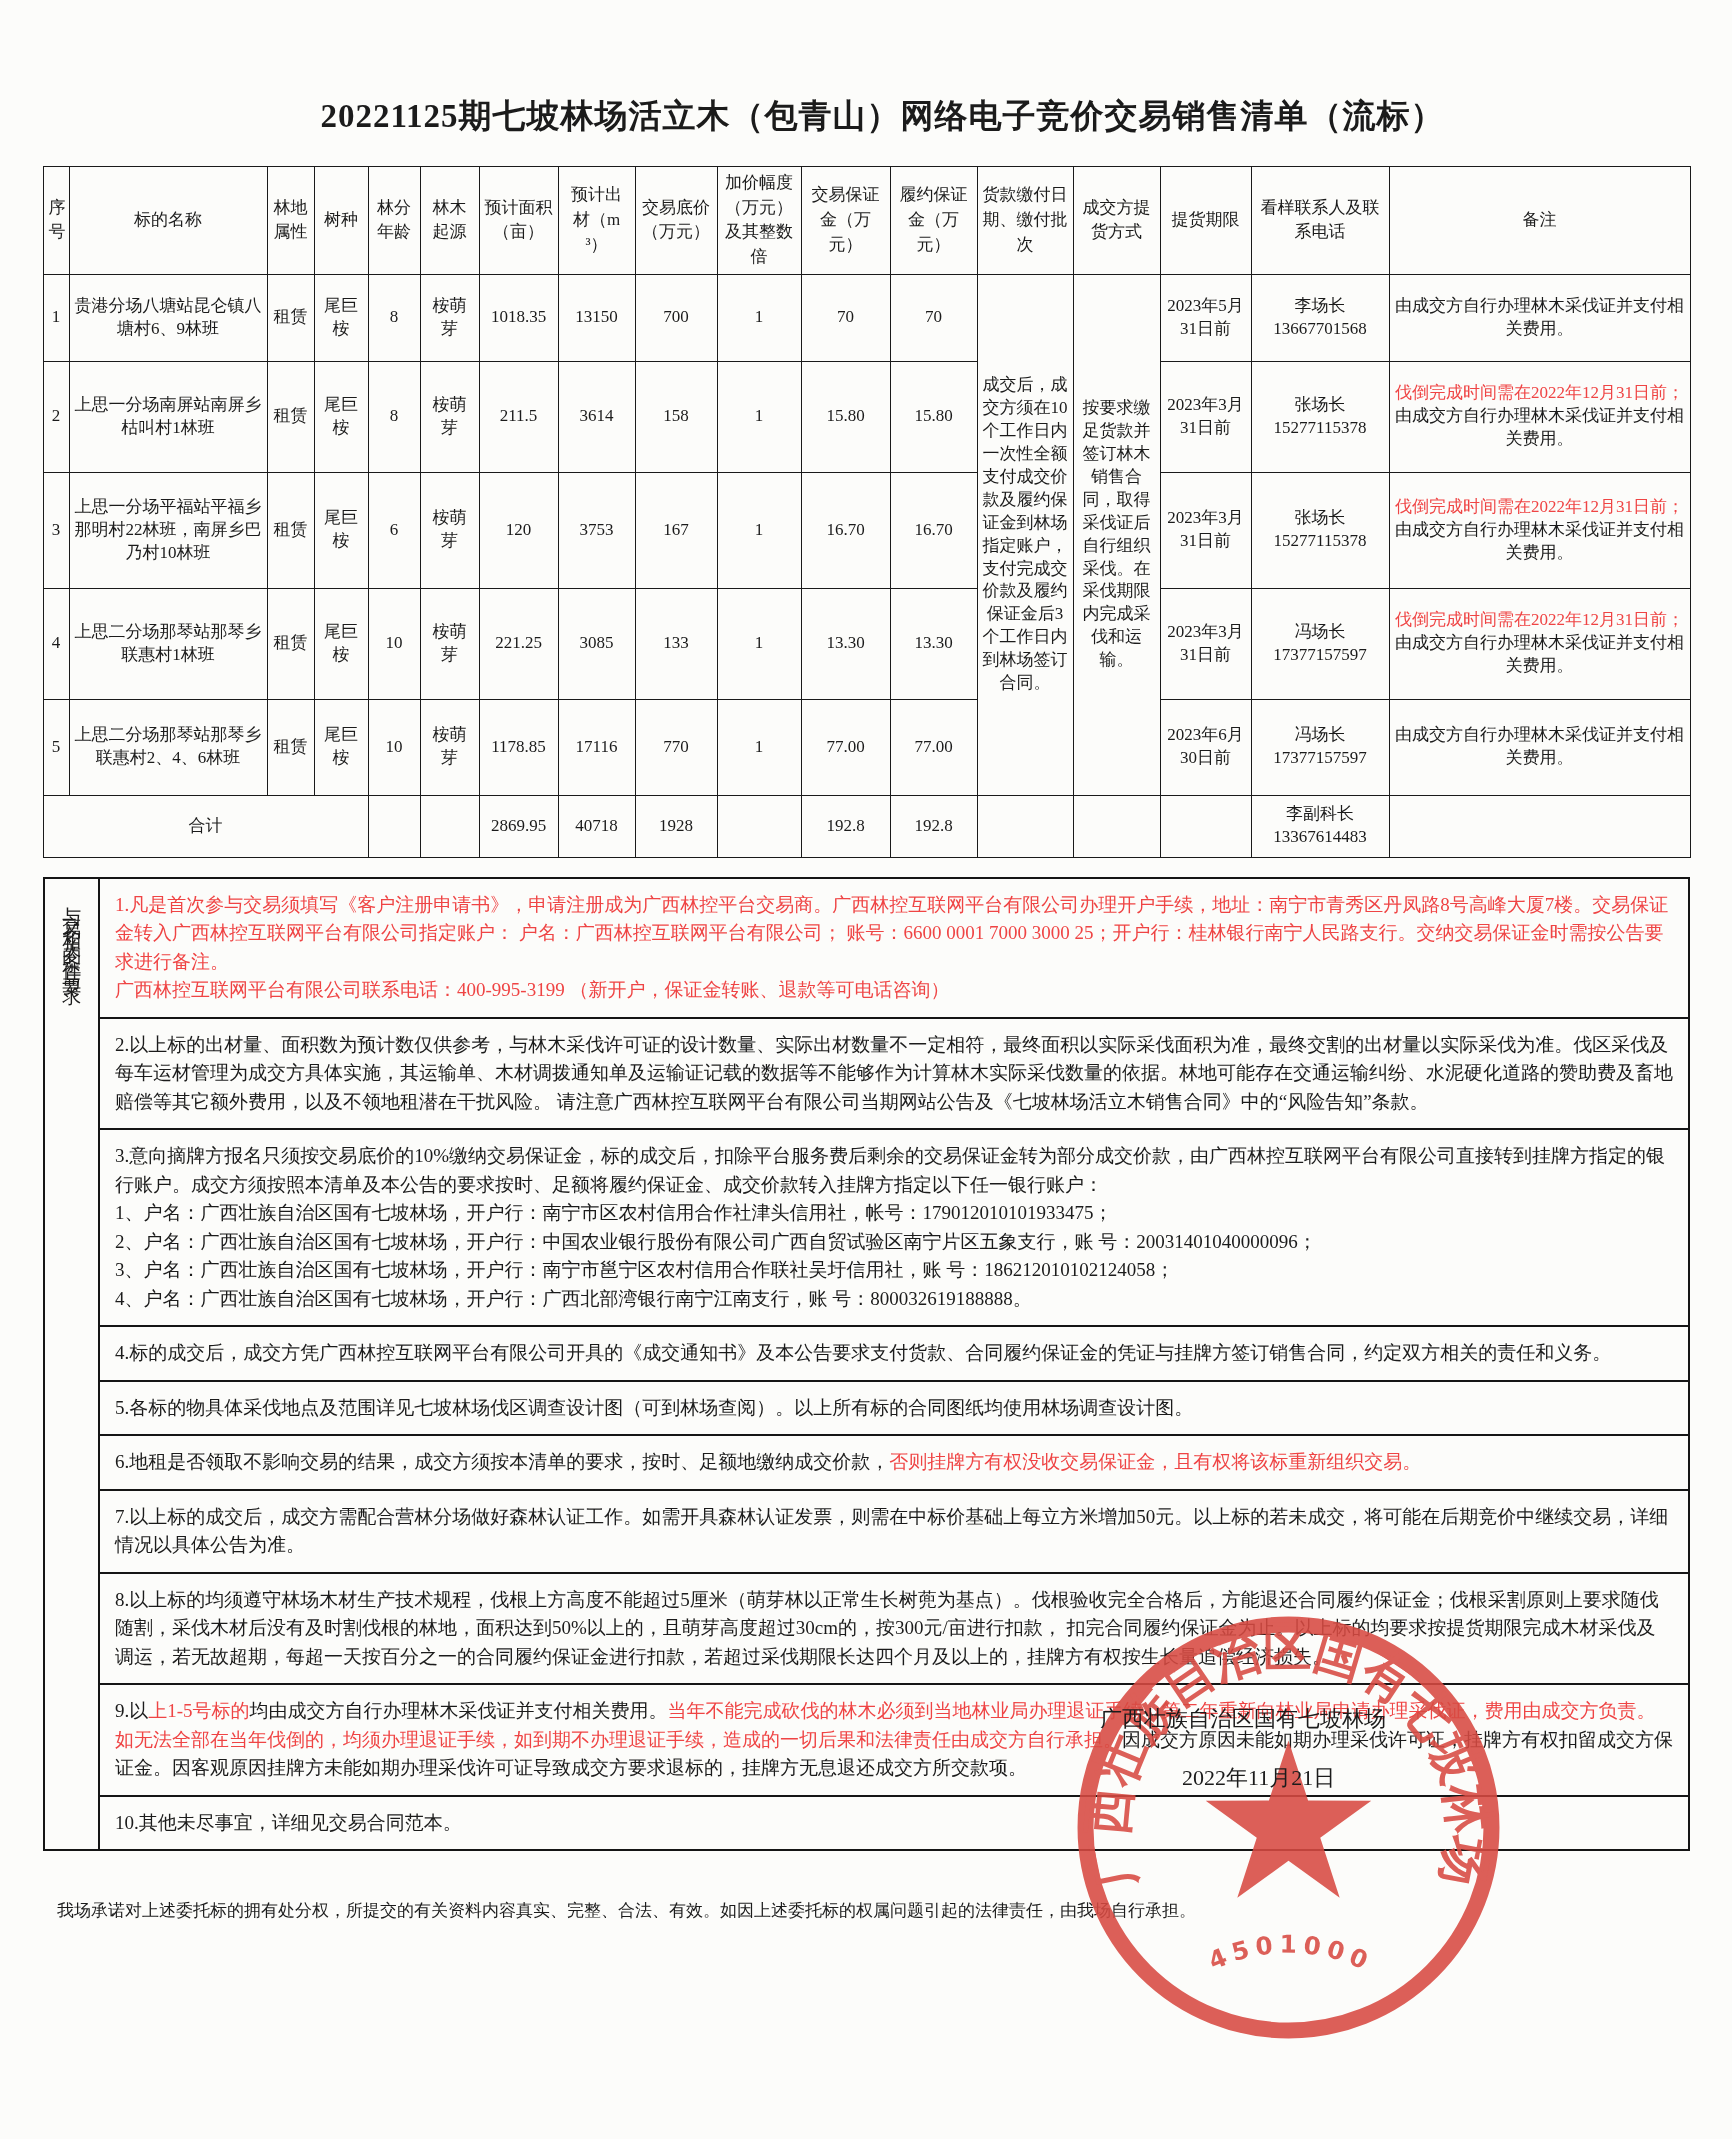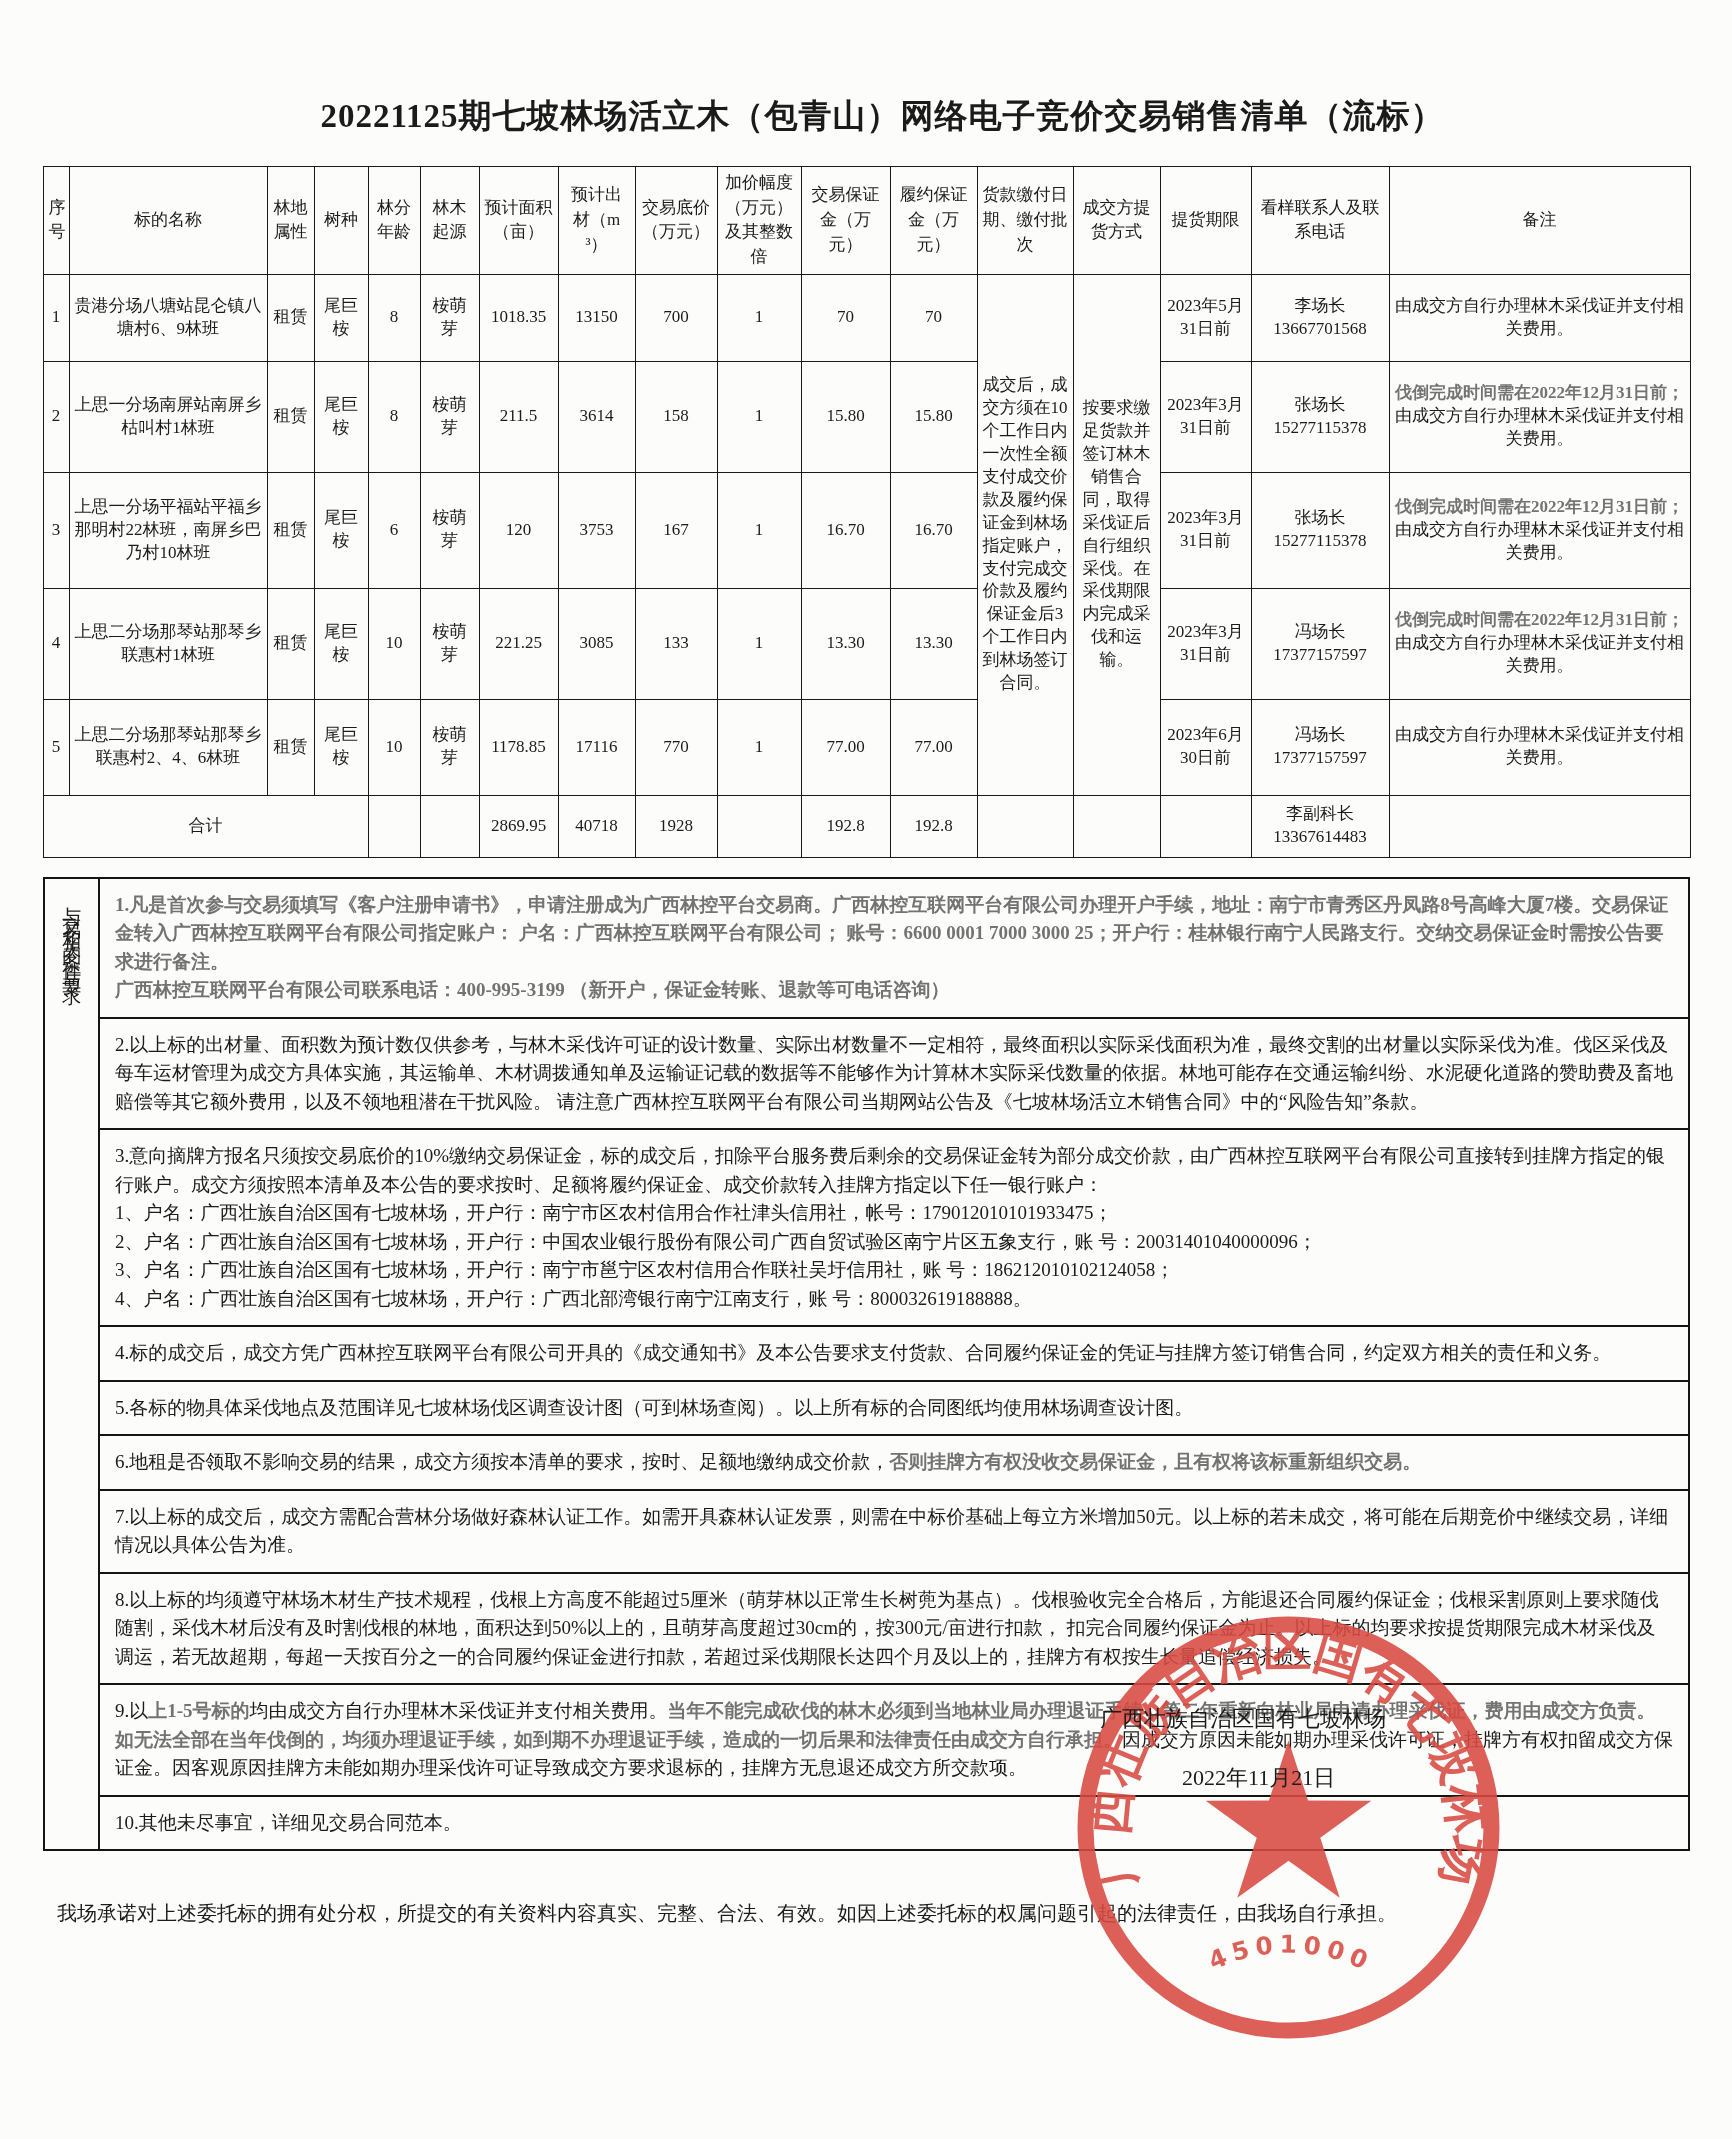--- a/index.html
+++ b/index.html
@@ -8,31 +8,31 @@
   .title{padding-top:94px;text-align:center;font-size:33px;font-weight:bold;letter-spacing:1px;padding-left:32px;}
   table{border-collapse:collapse;table-layout:fixed;}
   .main-table{width:1647px;margin:27px auto 0 auto;}
   .main-table th,.main-table td{border:1.5px solid #1a1a1a;padding:4px 5px;font-size:17px;
         font-weight:normal;text-align:center;vertical-align:middle;word-break:break-all;line-height:1.35;}
   .main-table th{line-height:1.45;}
   .cell-left{text-align:left;}
   .row-h{height:79px;}
   .r1{height:87px;} .r2{height:111px;} .r3{height:116px;} .r4{height:111px;} .r5{height:96px;}
   .rtotal{height:62px;}
-  .red{color:#737373;font-weight:bold;}
+  .red{color:#ef4444;font-weight:normal;}
   .notes-table{width:1647px;margin:19px auto 0 auto;}
   .notes-table td{border:2.5px solid #151515;font-size:19px;line-height:1.5;padding:12px 15px;
         vertical-align:middle;text-align:left;word-break:break-all;}
   .side-cell{width:29px;writing-mode:vertical-rl;text-orientation:upright;text-align:center;
         letter-spacing:8px;font-size:20px;padding:5px 2px;}
   .note-line{display:block;}
   .n1{min-height:134px;} .n2{min-height:94px;} .n3{min-height:183px;} .n4{min-height:54px;}
   .n5{min-height:49px;} .n6{min-height:54px;} .n7{min-height:74px;} .n8{min-height:129px;}
   .n9{min-height:119px;} .n10{min-height:45px;}
-  .commitment{margin:47px 45px 0 57px;font-size:20px;line-height:1.5;}
+  .commitment{margin:47px 45px 0 57px;font-size:17px;line-height:1.5;}
   .sig-org{position:absolute;left:1100px;top:1704px;width:445px;font-size:22px;z-index:3;}
   .sig-date{position:absolute;left:1182px;top:1763px;width:297px;font-size:22px;z-index:3;}
   .stamp{position:absolute;left:1071px;top:1610px;width:435px;height:435px;z-index:2;opacity:0.88;}
 </style>
 </head>
 <body>
 
 <div class="page">
 
   <div class="title">20221125期七坡林场活立木（包青山）网络电子竞价交易销售清单（流标）</div>

